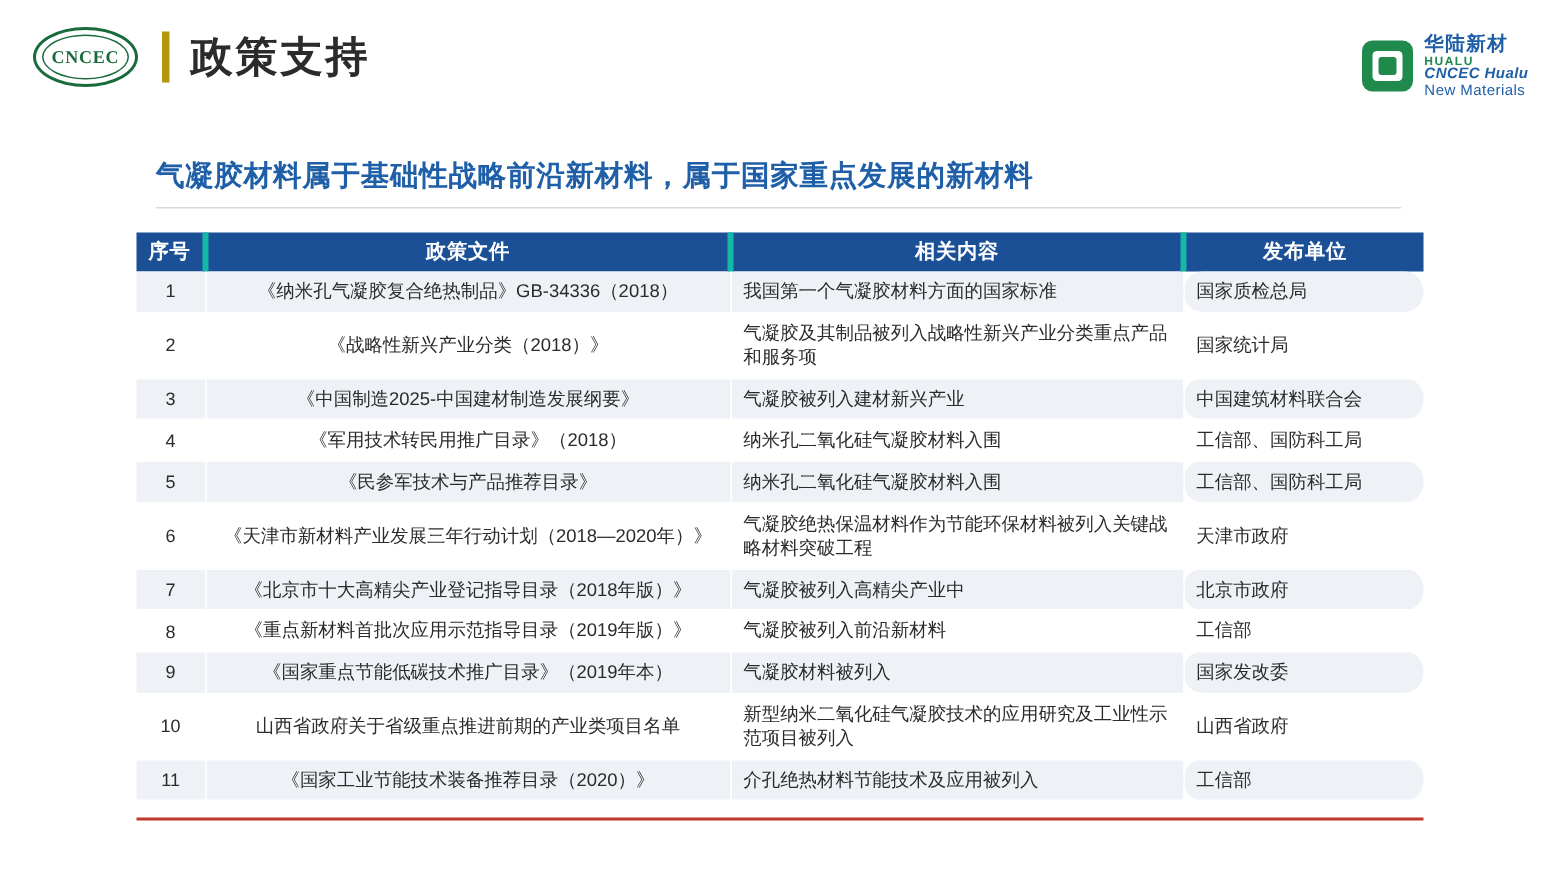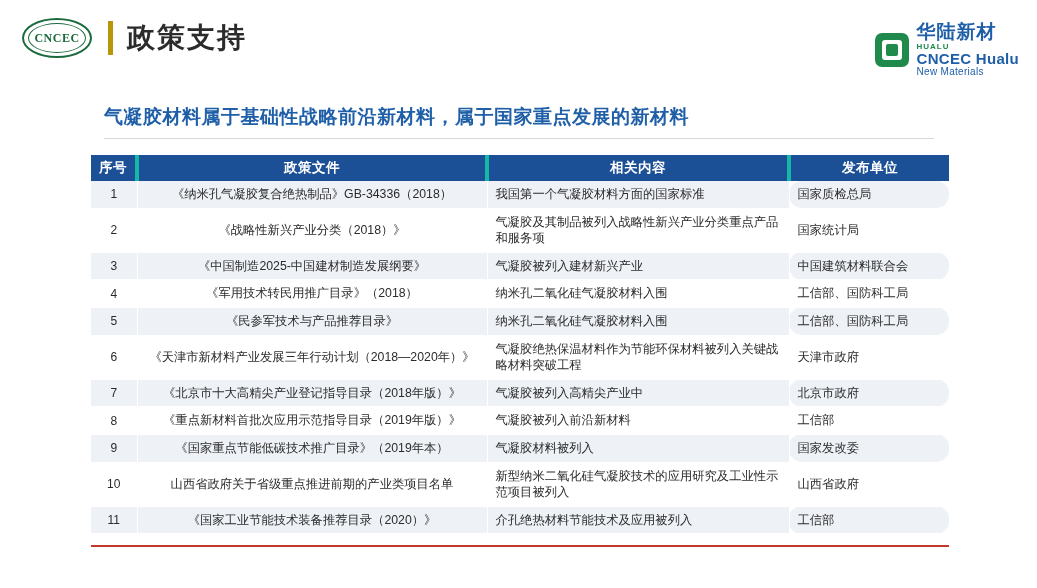--- a/index.html
+++ b/index.html
@@ -97,31 +97,32 @@
   .hualu-mark .inner:after {
     content: "";
     position: absolute;
     left: 4px; top: 4px;
     width: 12px; height: 12px;
     background: #1f8a4c;
     border-radius: 2px;
   }
   .hualu-text { line-height: 1.05; }
   .hualu-cn {
-    font-size: 19px;
+    font-size: 13px;
     font-weight: bold;
     color: #1f5fa8;
     font-family: "Liberation Serif", serif;
     letter-spacing: 1px;
   }
   .hualu-en1 {
-    font-size: 15px;
+    font-size: 10px;
     color: #1f5fa8;
     font-weight: bold;
     letter-spacing: 0.3px;
+    font-style: italic;
   }
   .hualu-en2 {
     font-size: 10px;
     color: #1f5fa8;
     letter-spacing: 0.3px;
   }
   .hualu-hualu {
     font-size: 8px;
     color: #1f8a4c;
     font-weight: bold;

